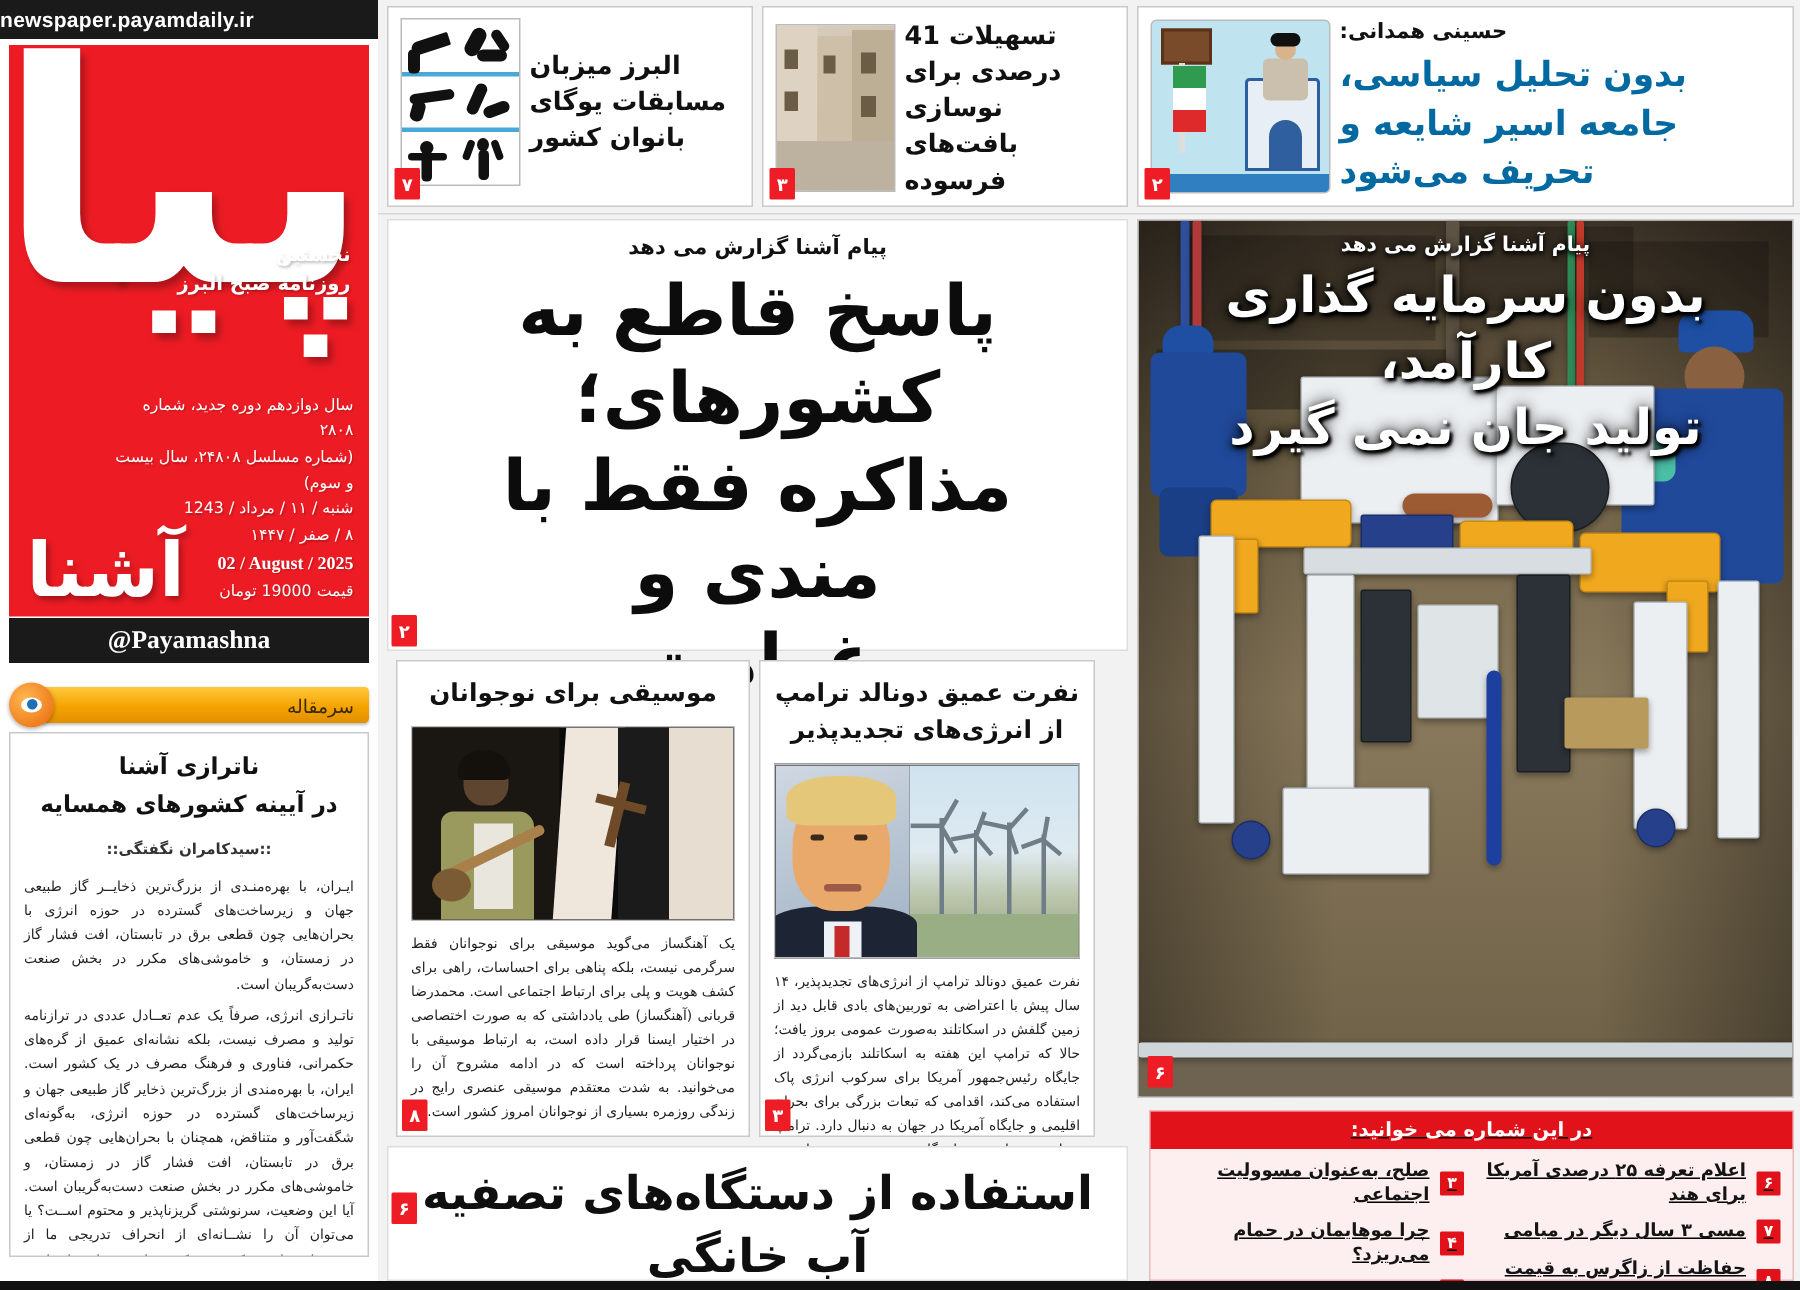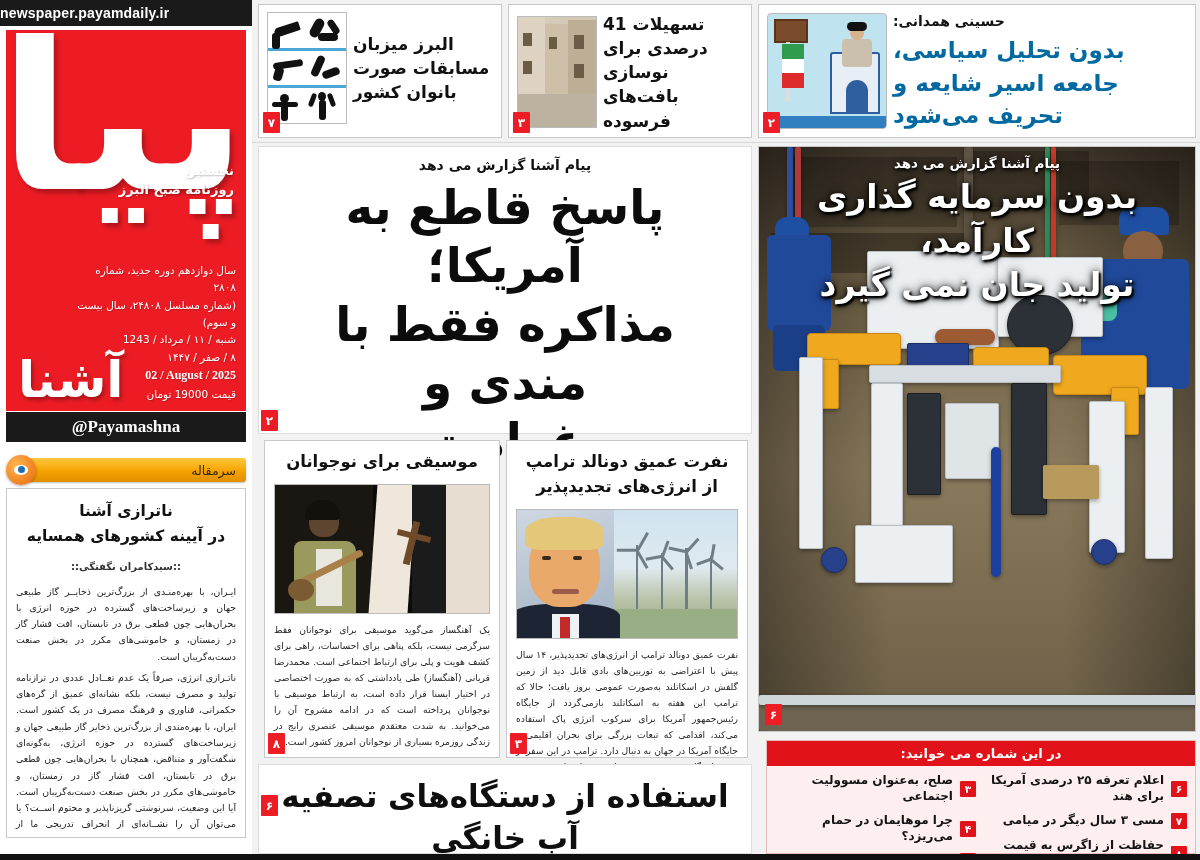--- a/index.html
+++ b/index.html
@@ -269,21 +269,21 @@
       <div class="edit-body">
         <p>ایـران، با بهره‌منـدی از بزرگ‌ترین ذخایــر گاز طبیعی جهان و زیرساخت‌های گسترده در حوزه انرژی با بحران‌هایی چون قطعی برق در تابستان، افت فشار گاز در زمستان، و خاموشی‌های مکرر در بخش صنعت دست‌به‌گریبان است.</p>
         <p>ناتـرازی انرژی، صرفاً یک عدم تعــادل عددی در ترازنامه تولید و مصرف نیست، بلکه نشانه‌ای عمیق از گره‌های حکمرانی، فناوری و فرهنگ مصرف در یک کشور است. ایران، با بهره‌مندی از بزرگ‌ترین ذخایر گاز طبیعی جهان و زیرساخت‌های گسترده در حوزه انرژی، به‌گونه‌ای شگفت‌آور و متناقض، همچنان با بحران‌هایی چون قطعی برق در تابستان، افت فشار گاز در زمستان، و خاموشی‌های مکرر در بخش صنعت دست‌به‌گریبان است. آیا این وضعیت، سرنوشتی گریزناپذیر و محتوم اســت؟ یا می‌توان آن را نشــانه‌ای از انحراف تدریجی ما از مسیرهایی دانست که برخی کشورهای همسایه، با منابعی به‌مراتب محدودتر اما با تدابیری کارآمدتر و نگاهی آینده‌نگر، در پیش گرفته‌اند؟</p>
       </div>
 
     </div>
   </div>
 
   <div class="box" style="left:258px;top:4px;width:244px;height:134px;">
     <div class="teaser">
-      <div class="teaser-text">البرز میزبان مسابقات صورت بانوان کشور</div>
+      <div class="teaser-text">البرز میزبان مسابقات یوگای بانوان کشور</div>
       <div class="teaser-thumb yoga">
         <div class="yoga-row">
           <div class="sil" style="left:6px;top:12px;width:26px;height:9px;border-radius:9px 2px 2px 9px;transform:rotate(-18deg);"></div>
           <div class="sil" style="left:4px;top:20px;width:8px;height:16px;border-radius:3px;"></div>
           <div class="sil" style="left:44px;top:5px;width:10px;height:20px;border-radius:6px;transform:rotate(28deg);"></div>
           <div class="sil" style="left:50px;top:20px;width:20px;height:8px;border-radius:6px;"></div>
           <div class="sil" style="left:62px;top:6px;width:7px;height:16px;border-radius:4px;transform:rotate(-34deg);"></div>
         </div>
         <div class="yoga-row">
           <div class="sil" style="left:5px;top:10px;width:30px;height:7px;border-radius:6px;transform:rotate(-8deg);"></div>
@@ -345,21 +345,21 @@
     </div>
     <div class="pagebadge" style="left:4px;bottom:4px;">۲</div>
   </div>
 
   <div class="top-guide"></div>
 
   <div class="box" style="left:258px;top:146px;width:494px;height:288px;border-color:#ddd;">
     <div class="lead">
       <div class="kicker">پیام آشنا گزارش می دهد</div>
       <div class="lead-title">
-        <div>پاسخ قاطع به آمریکا؛</div>
+        <div>پاسخ قاطع به کشورهای؛</div>
         <div>مذاکره فقط با مندی و</div>
         <div>غرامت</div>
       </div>
     </div>
     <div class="pagebadge" style="left:2px;bottom:2px;">۲</div>
   </div>
 
   <div class="box hero" style="left:758px;top:146px;width:438px;height:586px;padding:0;">
     <div class="hero-photo">
       <div class="factory-bg"></div>
@@ -448,21 +448,21 @@
           <div class="bowl"></div>
           <div class="cross"></div>
           <div class="cross2"></div>
         </div>
       </div>
       <div class="card-body">یک آهنگساز می‌گوید موسیقی برای نوجوانان فقط سرگرمی نیست، بلکه پناهی برای احساسات، راهی برای کشف هویت و پلی برای ارتباط اجتماعی است. محمدرضا قربانی (آهنگساز) طی یادداشتی که به صورت اختصاصی در اختیار ایسنا قرار داده است، به ارتباط موسیقی با نوجوانان پرداخته است که در ادامه مشروح آن را می‌خوانید. به شدت معتقدم موسیقی عنصری رایج در زندگی روزمره بسیاری از نوجوانان امروز کشور است.</div>
     </div>
     <div class="pagebadge" style="left:3px;bottom:3px;">۸</div>
   </div>
 
-  <div class="box" style="left:506px;top:440px;width:242px;height:318px;">
+  <div class="box" style="left:506px;top:440px;width:224px;height:318px;">
     <div class="card">
       <div class="card-title">
         <div>نفرت عمیق دونالد ترامپ</div>
         <div>از انرژی‌های تجدیدپذیر</div>
       </div>
       <div class="card-img">
         <div class="wt">
           <div class="left">
             <div class="turb" style="left:18%;top:28%;height:52%;"></div>
             <div class="blade" style="left:18%;top:16%;height:16%;transform:rotate(30deg);"></div>
@@ -502,21 +502,21 @@
   <div class="box" style="left:258px;top:764px;width:494px;height:90px;border-color:#ddd;">
     <div class="bottom-head">
       <div class="t">
         <div>استفاده از دستگاه‌های تصفیه آب خانگی</div>
         <div>ضرورتی ندارد</div>
       </div>
     </div>
     <div class="pagebadge" style="left:2px;top:30px;">۶</div>
   </div>
 
-  <div class="box issue-box" style="left:766px;top:740px;width:430px;height:114px;">
+  <div class="box issue-box" style="left:766px;top:740px;width:430px;height:114px;text-decoration:underline;">
     <div class="issue-head">در این شماره می خوانید:</div>
     <div class="issue-cols">
       <div class="issue-col">
         <div class="issue-item">
           <span class="issue-num">۶</span>
           <span class="issue-txt">اعلام تعرفه ۲۵ درصدی آمریکا برای هند</span>
         </div>
         <div class="issue-item">
           <span class="issue-num">۷</span>
           <span class="issue-txt">مسی ۳ سال دیگر در میامی</span>

